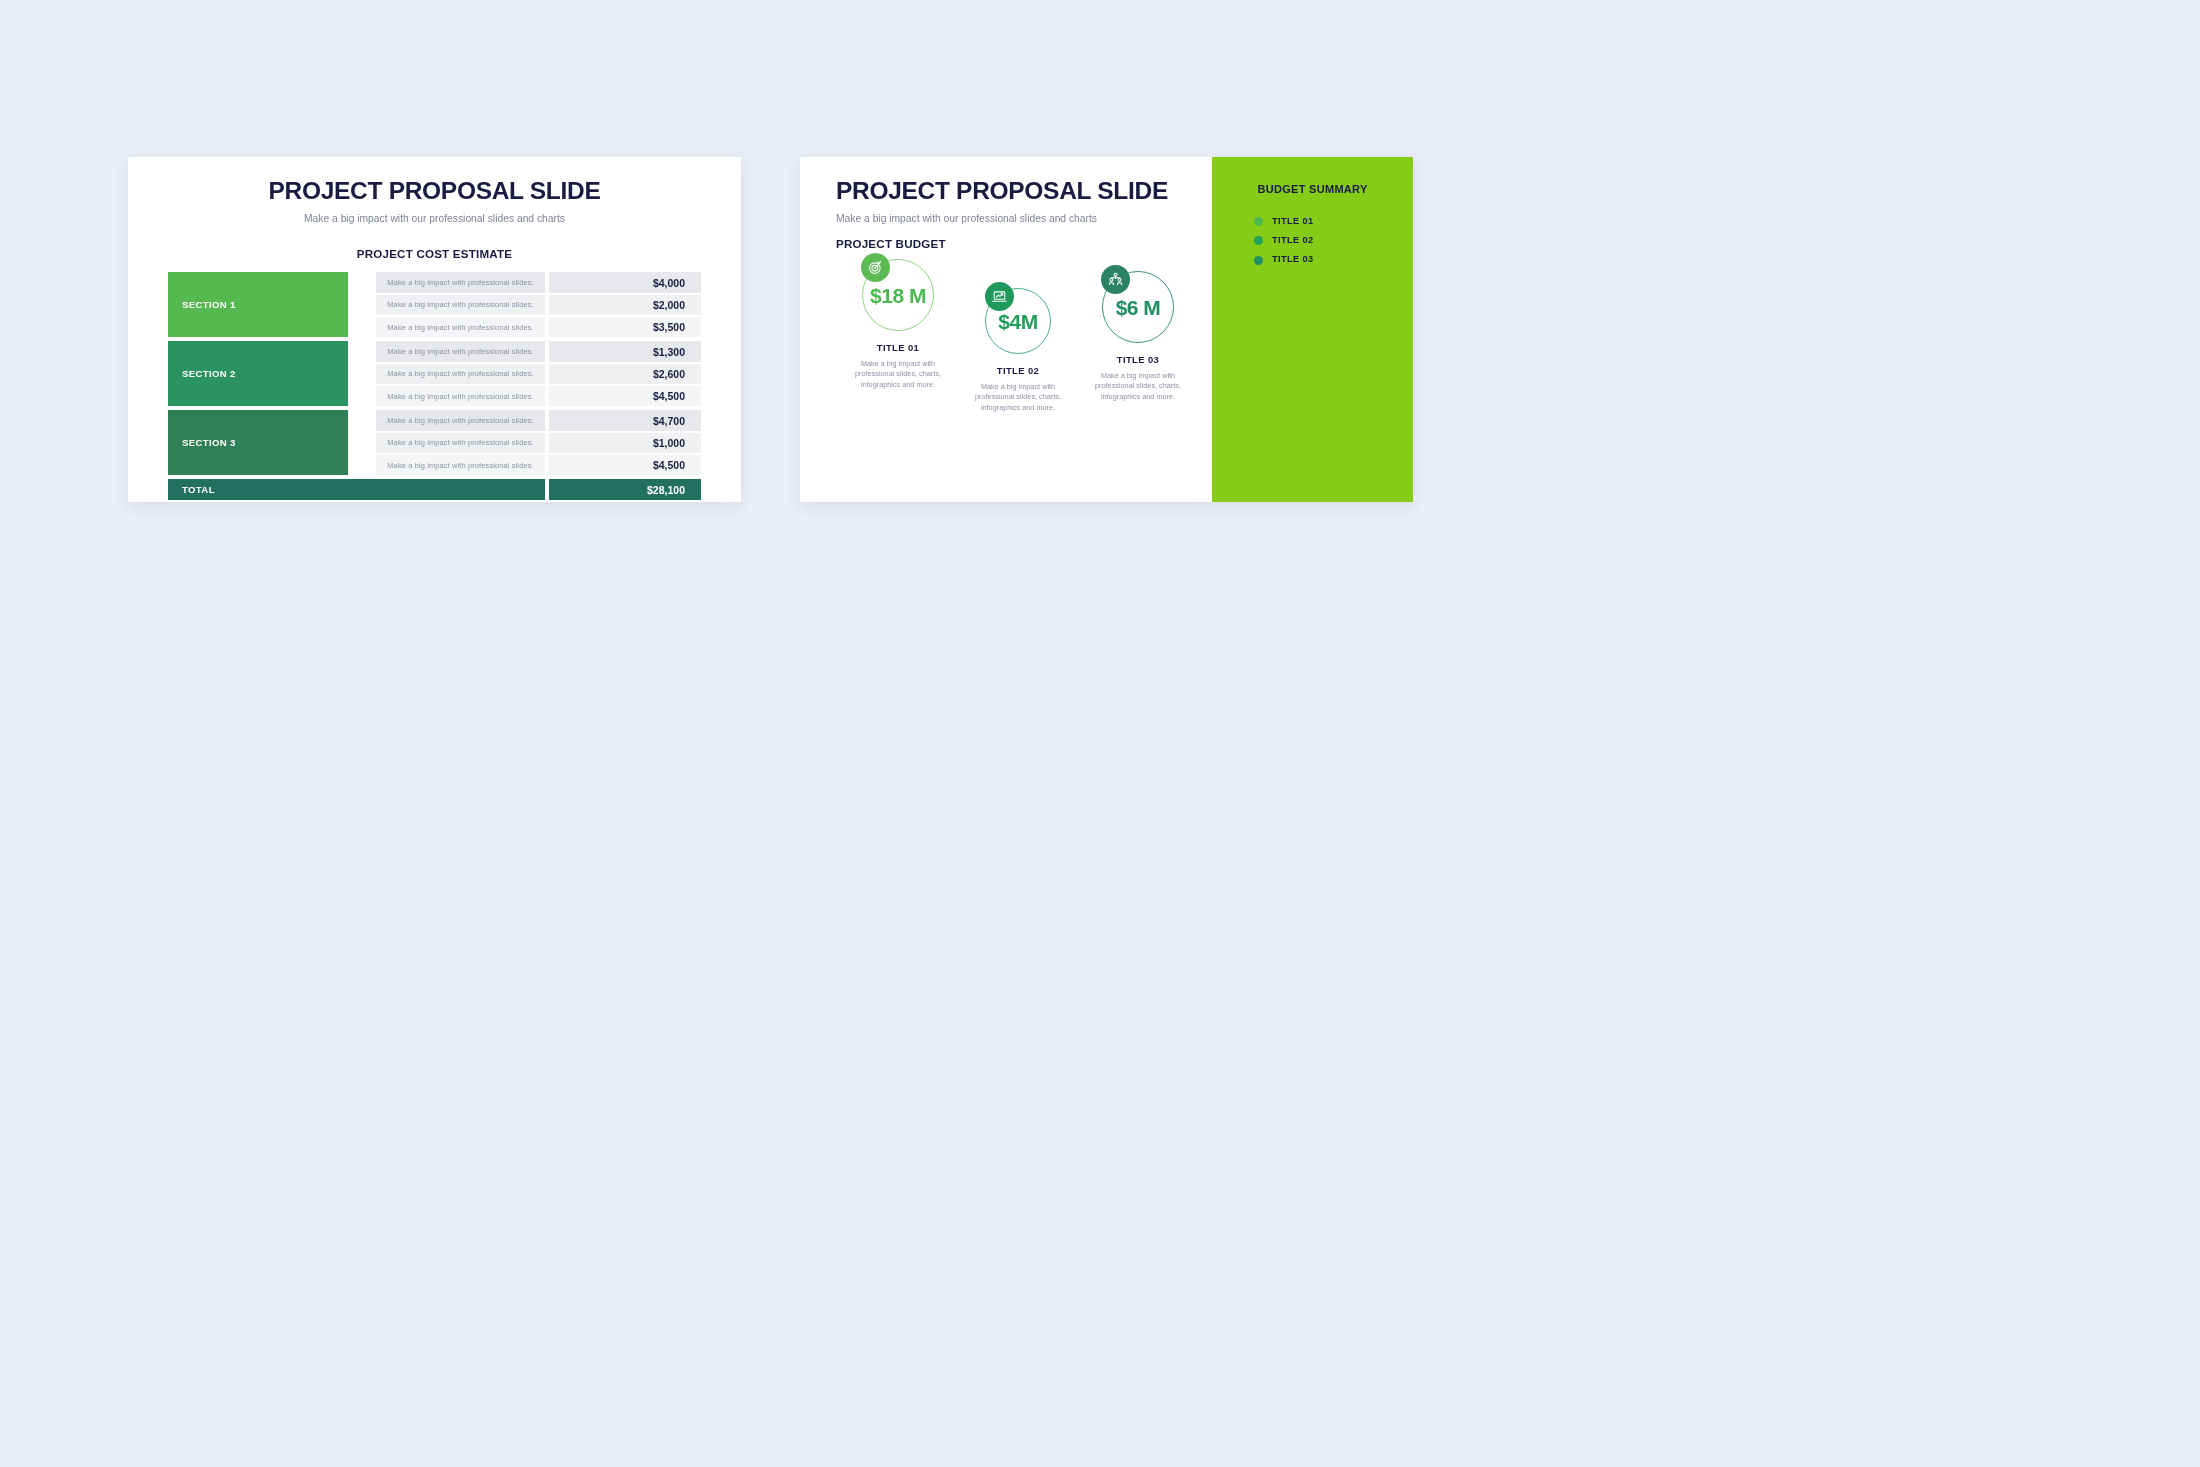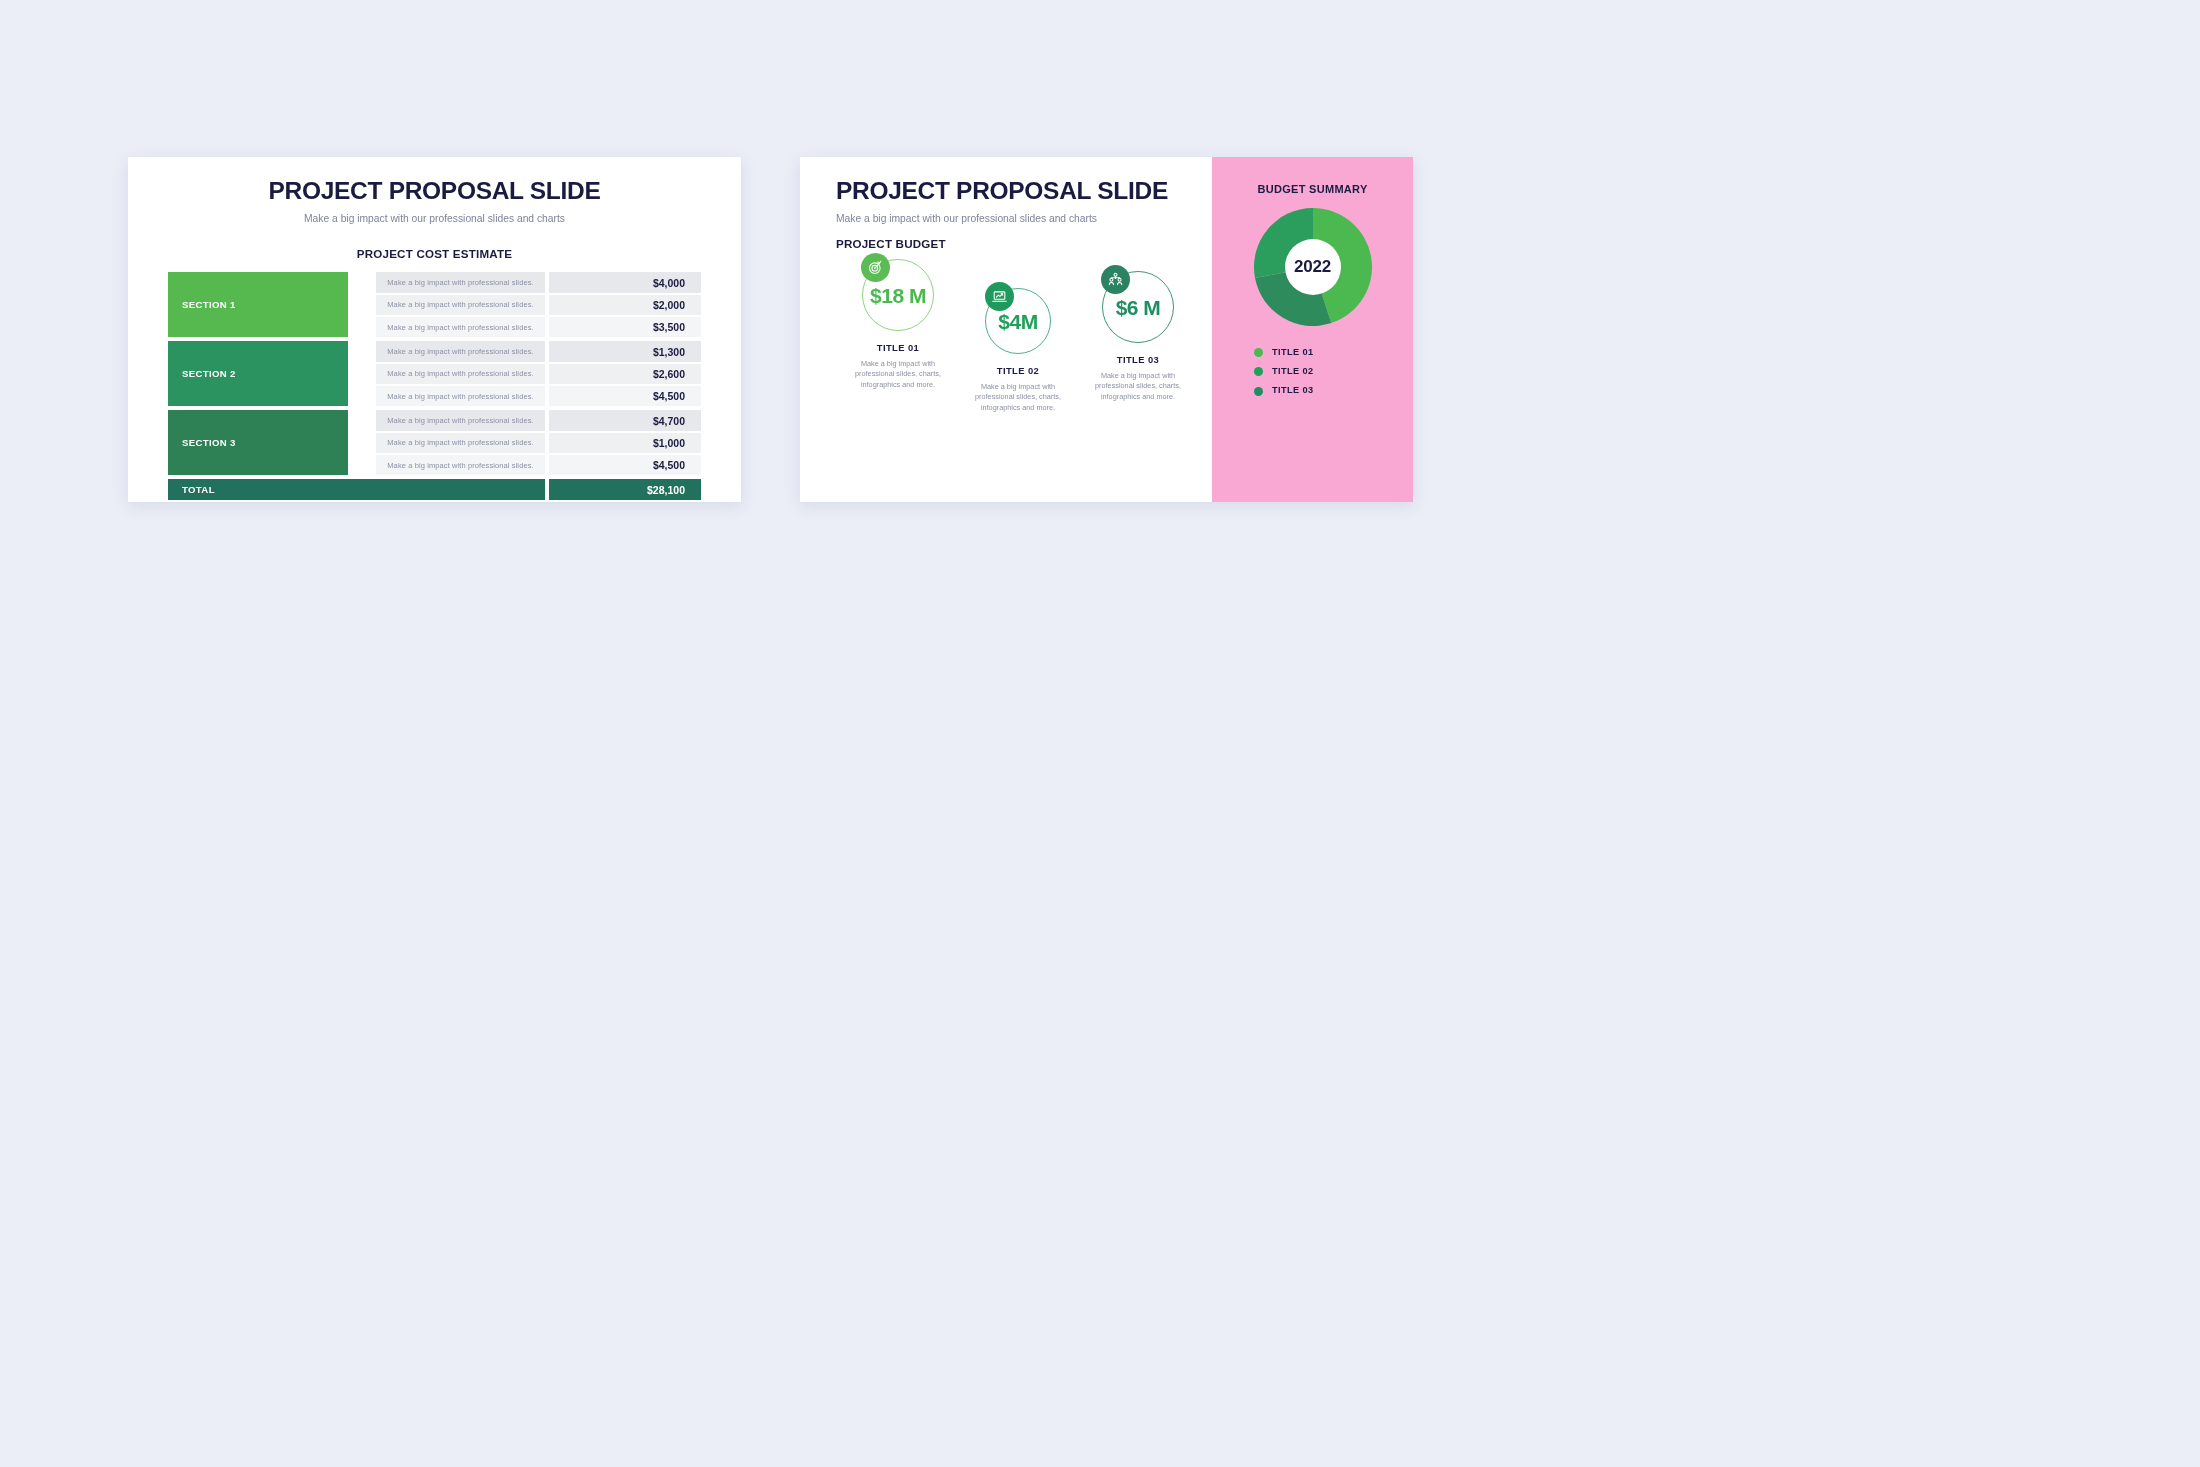--- a/index.html
+++ b/index.html
@@ -171,21 +171,21 @@
 
   
   .right-main {
     flex: 0 0 412px;
     position: relative;
     padding: 22px 0 0 36px;
     box-sizing: border-box;
   }
   .right-side {
     flex: 1 1 auto;
-    background: #f9a8d4;
+    background: #84cc16;
     position: relative;
   }
   .budget-heading { margin-top: 14px; }
 
   
   .circles {
     position: relative;
     margin-top: 10px;
     height: 210px;
   }
@@ -453,28 +453,20 @@
           <div class="item-title">TITLE 03</div>
           <div class="item-desc">Make a big impact with professional slides, charts, infographics and more.</div>
         </div>
 
       </div>
     </div>
 
     <div class="right-side">
       <div class="summary-heading">BUDGET SUMMARY</div>
 
-      <div class="donut-wrap">
-        <svg id="donut-svg" width="118" height="118" viewBox="0 0 118 118">
-            <path d="M 59 59 L 59.00000000000001 0 A 59 59 0 0 1 77.23200266812191 115.11233446141406 Z" fill="#4cb950"></path>
-            <path d="M 59 59 L 77.23200266812191 115.11233446141406 A 59 59 0 0 1 1.045052207007366 70.05549756055775 Z" fill="#2e8b5c"></path>
-            <path d="M 59 59 L 1.045052207007366 70.05549756055775 A 59 59 0 0 1 58.999999999999986 0 Z" fill="#2b9e5e"></path>
-          </svg>
-        <div class="donut-hole">2022</div>
-      </div>
 
       <div class="legend">
         <div class="legend-row">
           <span class="legend-dot" style="background:#4cb950"></span>
           <span class="legend-label">TITLE 01</span>
         </div>
         <div class="legend-row">
           <span class="legend-dot" style="background:#21a05a"></span>
           <span class="legend-label">TITLE 02</span>
         </div>

